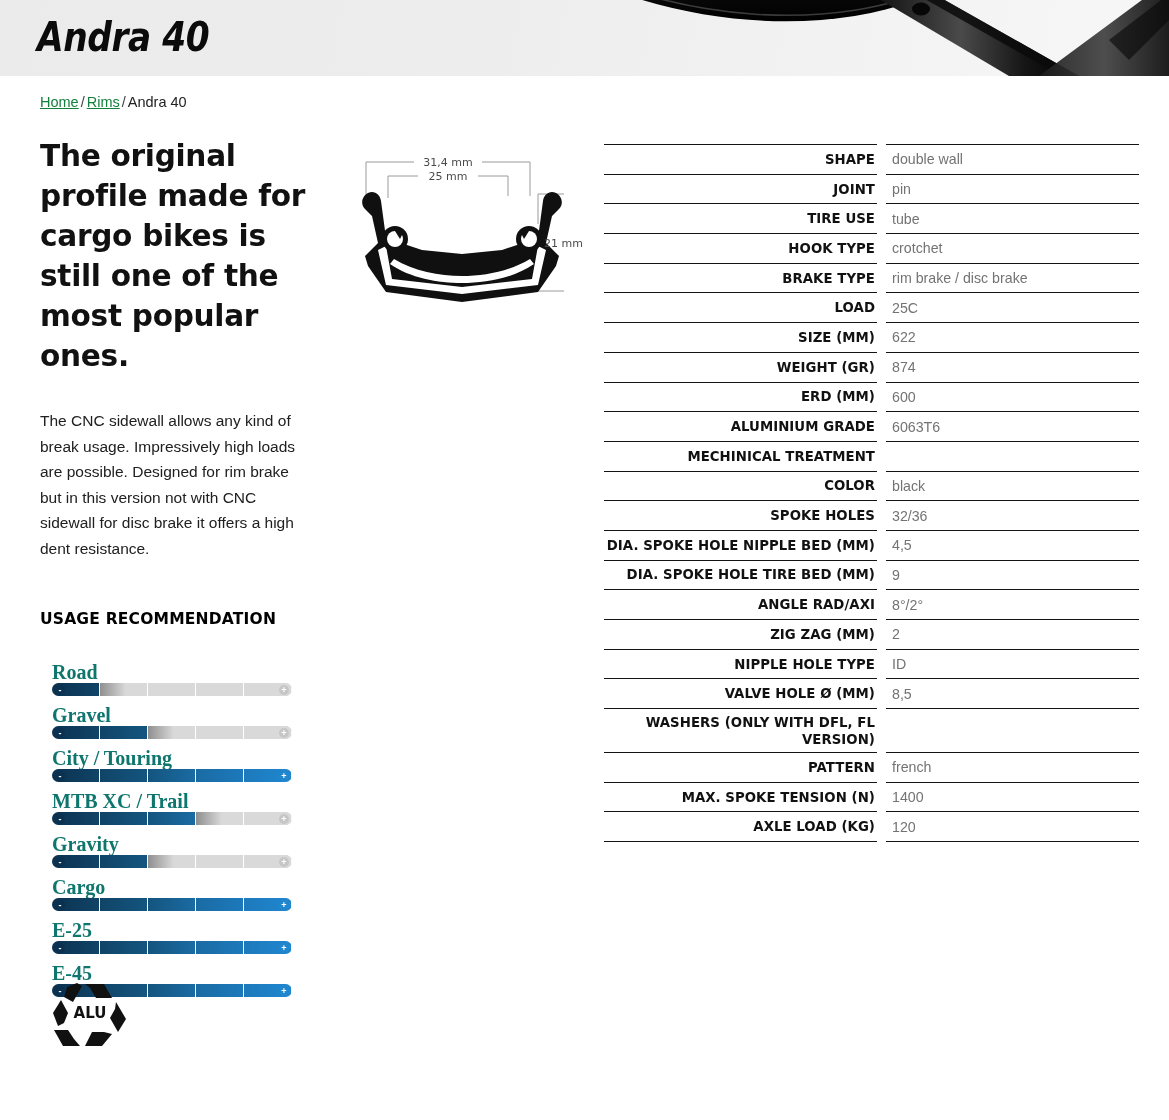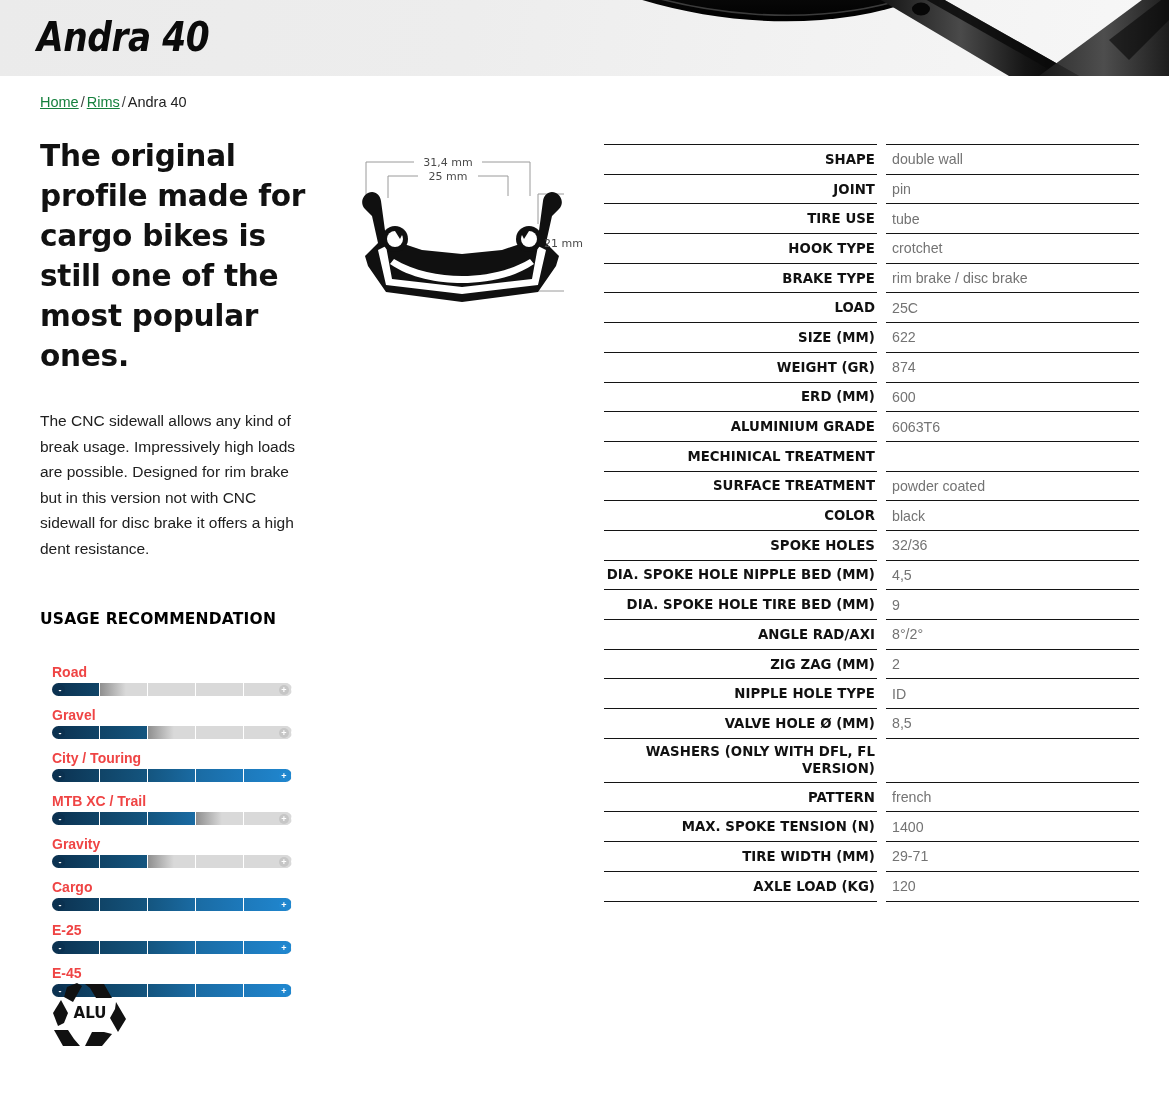--- a/index.html
+++ b/index.html
@@ -103,24 +103,24 @@
 
   
   .usage-list {
     position: absolute;
     left: 52px;
     top: 664px;
     width: 242px;
   }
   .usage-item { margin-bottom: 11px; }
   .usage-label {
-    font-size: 14px;
+    font-size: 20px;
     font-weight: 700;
-    color: #ef4444;
-    font-family: Liberation Sans, sans-serif;
+    color: #0f766e;
+    font-family: Liberation Serif, serif;
     margin-bottom: 3px;
     line-height: 16px;
   }
   .meter {
     position: relative;
     width: 240px;
     height: 13px;
     border-radius: 7px;
     background: #d9d9d9;
     overflow: hidden;
@@ -487,25 +487,20 @@
         <td class="k">ALUMINIUM GRADE</td>
         <td class="gap"></td>
         <td class="v">6063T6</td>
       </tr>
       <tr>
         <td class="k">MECHINICAL TREATMENT</td>
         <td class="gap"></td>
         <td class="v"></td>
       </tr>
       <tr>
-        <td class="k">SURFACE TREATMENT</td>
-        <td class="gap"></td>
-        <td class="v">powder coated</td>
-      </tr>
-      <tr>
         <td class="k">COLOR</td>
         <td class="gap"></td>
         <td class="v">black</td>
       </tr>
       <tr>
         <td class="k">SPOKE HOLES</td>
         <td class="gap"></td>
         <td class="v">32/36</td>
       </tr>
       <tr>
@@ -547,23 +542,18 @@
         <td class="k">PATTERN</td>
         <td class="gap"></td>
         <td class="v">french</td>
       </tr>
       <tr>
         <td class="k">MAX. SPOKE TENSION (N)</td>
         <td class="gap"></td>
         <td class="v">1400</td>
       </tr>
       <tr>
-        <td class="k">TIRE WIDTH (MM)</td>
-        <td class="gap"></td>
-        <td class="v">29-71</td>
-      </tr>
-      <tr>
         <td class="k">AXLE LOAD (KG)</td>
         <td class="gap"></td>
         <td class="v">120</td>
       </tr>
     </tbody>
 </table>
 
 </body></html>

